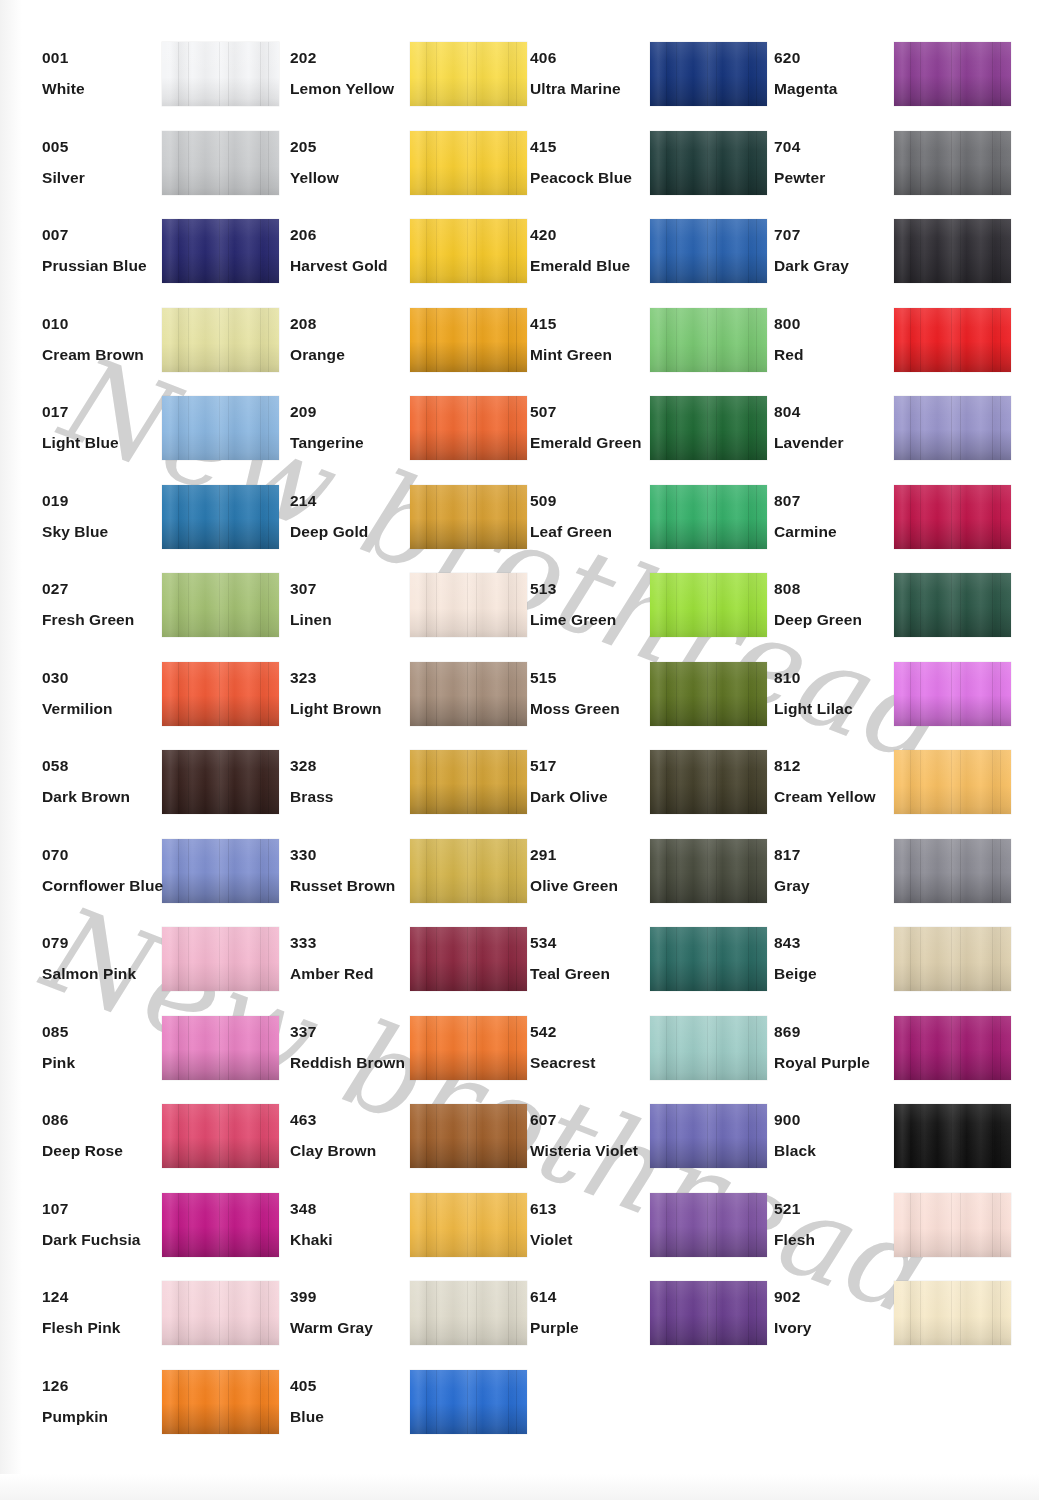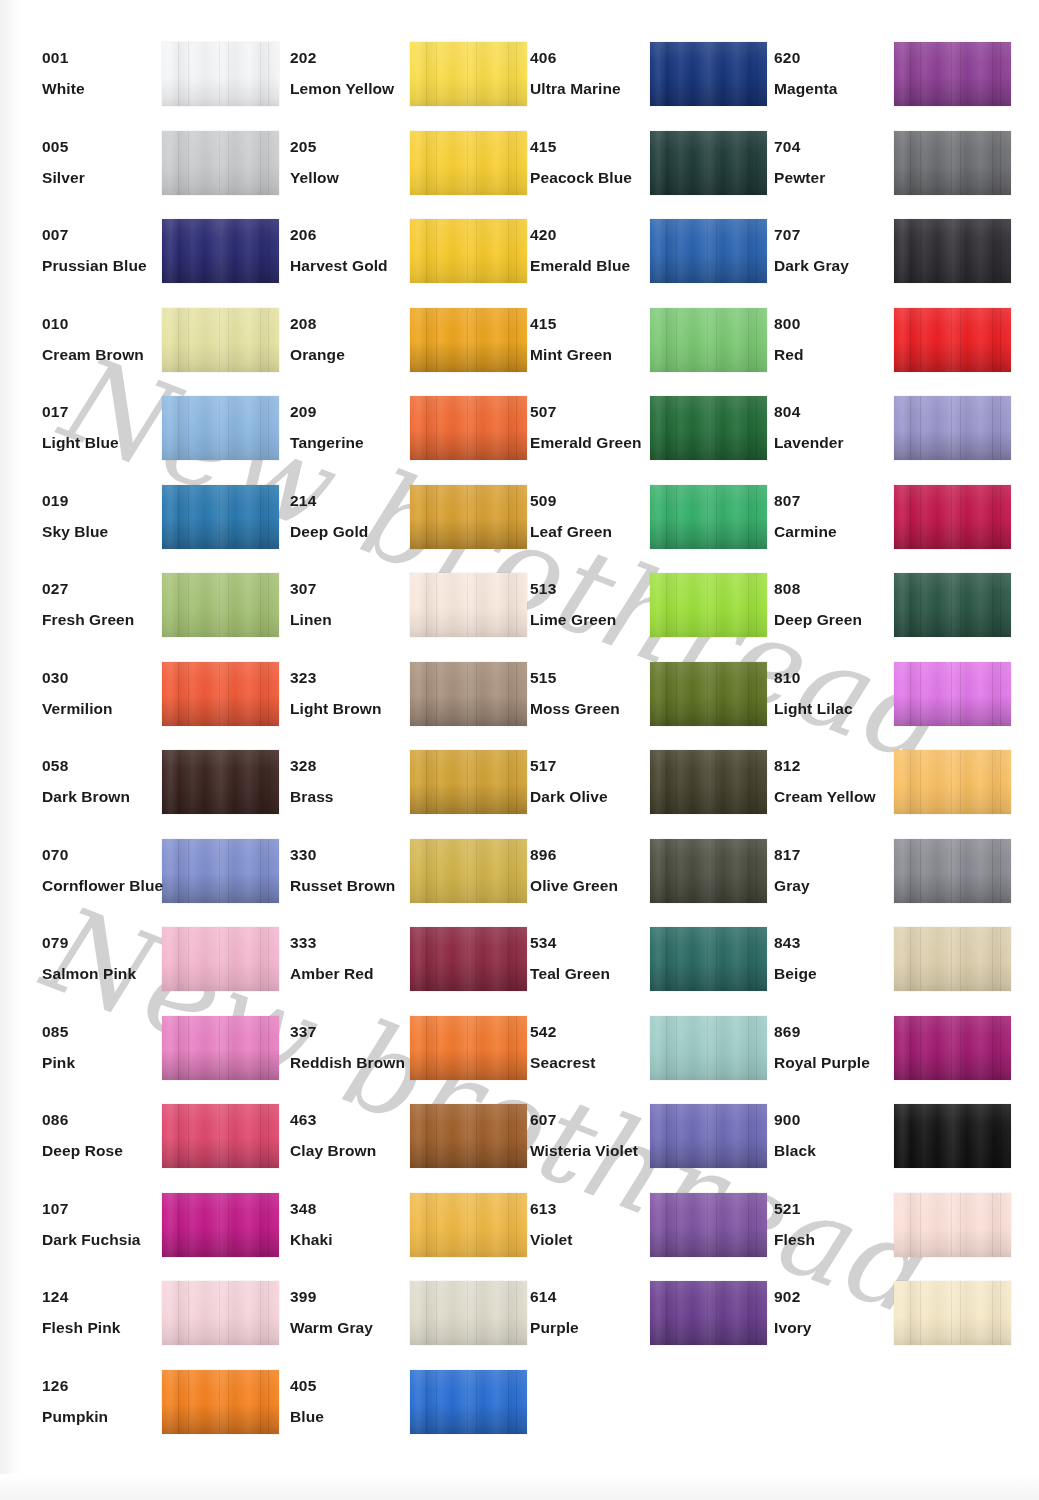--- a/index.html
+++ b/index.html
@@ -883,21 +883,21 @@
             <div class="strand" style="left: 49%;"></div>
             <div class="strand" style="left: 56%;"></div>
             <div class="strand" style="left: 84%;"></div>
             <div class="strand" style="left: 91%;"></div>
             <div class="sheen"></div>
             <div class="shade"></div>
           </div>
         </div>
         <div class="swatch-row">
           <div class="labels">
-            <div class="code">896</div>
+            <div class="code">291</div>
             <div class="cname">Olive Green</div>
           </div>
           <div class="chip">
             <div class="base" style="background: rgb(73, 76, 62);"></div>
             <div class="strand" style="left: 14%;"></div>
             <div class="strand" style="left: 22%;"></div>
             <div class="strand" style="left: 49%;"></div>
             <div class="strand" style="left: 56%;"></div>
             <div class="strand" style="left: 84%;"></div>
             <div class="strand" style="left: 91%;"></div>

